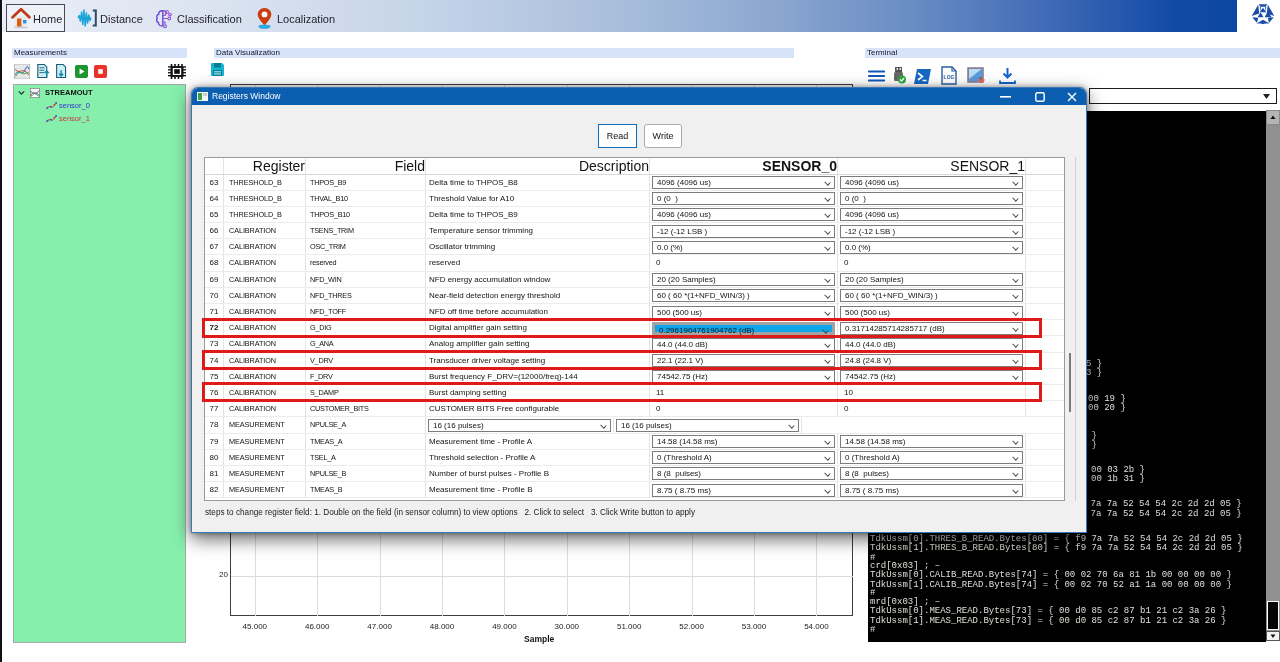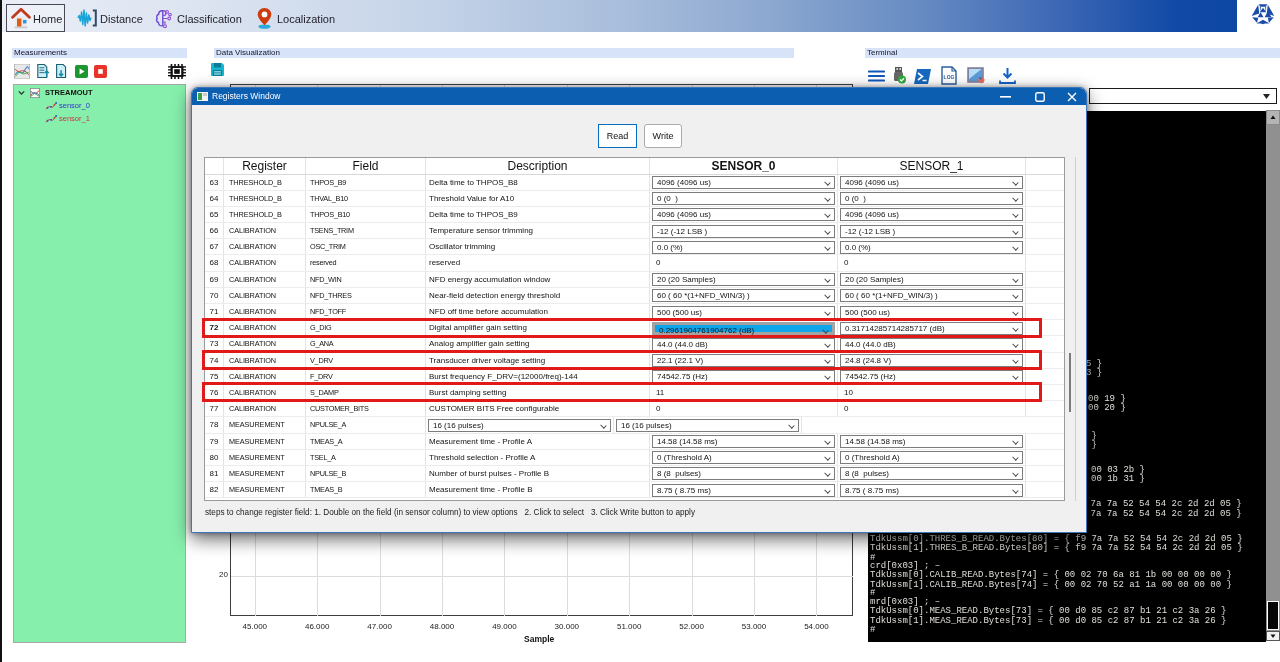--- a/index.html
+++ b/index.html
@@ -39,21 +39,21 @@
 .trow{display:flex;height:16.2px;line-height:16.2px}
 .c{flex:none;overflow:hidden;white-space:nowrap;border-right:1px solid #e4e4e4}
 .c.n{width:19px;text-align:center}
 .c.r{width:82px;padding-left:5px;font-size:7.3px;letter-spacing:-0.1px}
 .c.f{width:120px;padding-left:4px;font-size:7.3px;letter-spacing:-0.25px}
 .c.d{width:224px;padding-left:3px}
 .c.s{width:188px;position:relative}
 .c.e{width:38px;border-right:none}
 .trow{border-bottom:1px solid #ececec}
 .hrow{display:flex;height:16.5px;line-height:16.5px;border-bottom:1px solid #d8d8d8}
-.hrow .c{text-align:center;padding-left:0;font-size:12px;letter-spacing:0}
+.hrow .c{text-align:right;padding-left:0;font-size:14px;letter-spacing:0}
 .ddb{position:absolute;left:2px;top:1.5px;width:183px;height:13px;background:#fff;border:1px solid #7c7c7c}
 .ddb.sel{background:#0ea5e9;border:3px solid #a3a3a3}
 .ddt{position:absolute;left:4px;top:0;line-height:12px;font-size:8px}
 .chev{position:absolute;right:4px;top:3px;width:5px;height:5px;border-right:1px solid #444;border-bottom:1px solid #444;transform:rotate(45deg) scale(1,.8)}
 .pv{padding-left:6px}
 .redbox{position:absolute;border:3px solid #e01b17}
 #stepstxt{position:absolute;left:13px;top:420px;font-size:8.2px;color:#222}
 #msbthumb{position:absolute;left:877px;top:265px;width:2px;height:59px;background:#7a7a7a}
 #msbline{position:absolute;left:883px;top:69px;width:1px;height:344px;background:#cfcfcf}
 </style></head>

